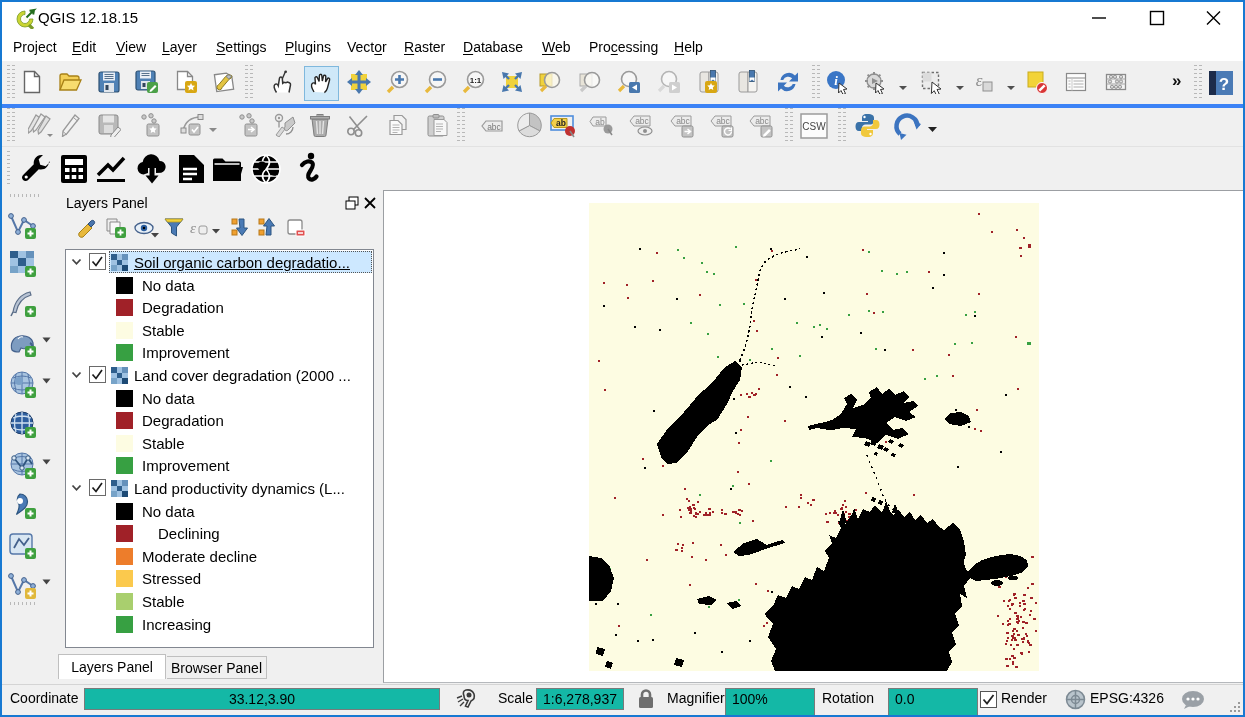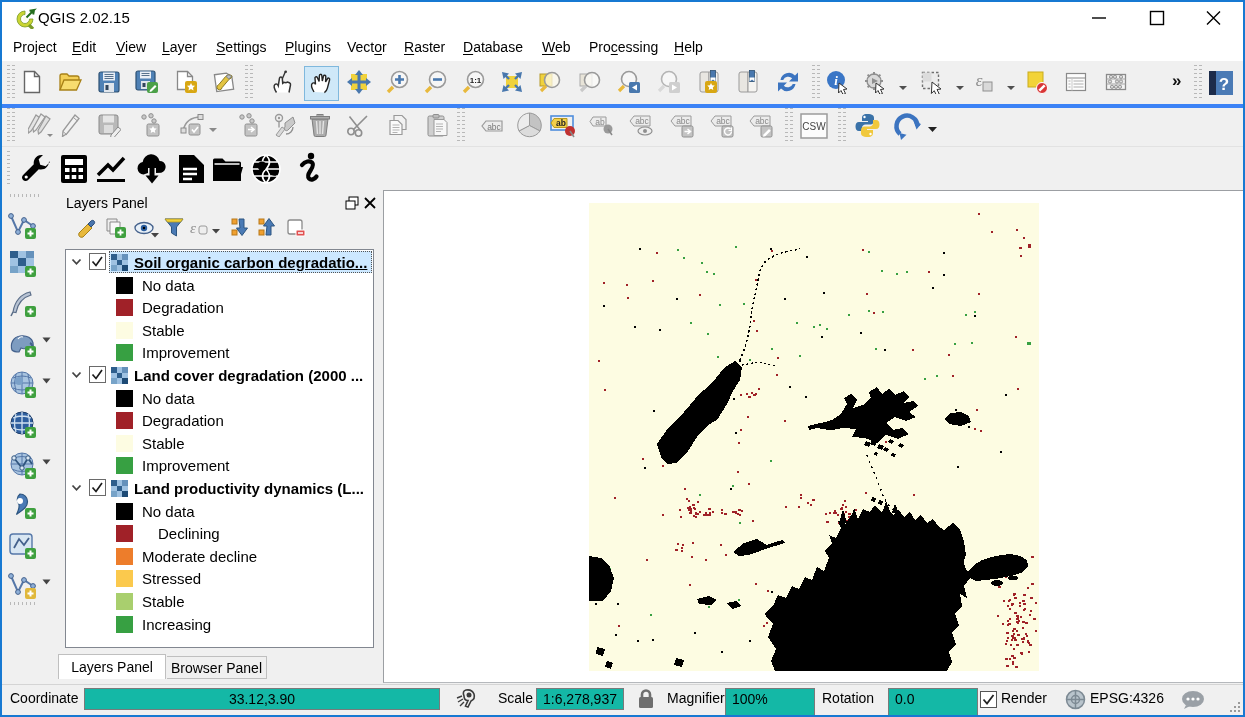--- a/index.html
+++ b/index.html
@@ -16,36 +16,36 @@
 .handle{position:absolute;width:3px;background:repeating-linear-gradient(to bottom,#b8b8b8 0 1px,#f0f0f0 1px 4px);}
 .ticon{position:absolute;width:24px;height:24px;}
 #sidebar{position:absolute;left:2px;top:190px;width:55px;height:494px;background:#f0f0f0;}
 #dock{position:absolute;left:57px;top:190px;width:321px;height:494px;background:#f0f0f0;}
 #dockhead{position:absolute;left:1px;top:2px;width:319px;height:22px;font-size:14px;color:#000;}
 #ptool{position:absolute;left:8px;top:26px;width:310px;height:24px;}
 #tree{position:absolute;left:8px;top:59px;width:307px;height:397px;background:#fff;border:1px solid #828790;overflow:hidden;font-size:15px;}
 .trw{position:absolute;left:0;width:100%;height:23px;}
 .sw{position:absolute;left:57px;top:3px;width:17px;height:17px;}
 .lt{position:absolute;left:83px;top:3px;color:#000;}
-.lyr{position:absolute;white-space:nowrap;font-weight:bold;}
+.lyr{position:absolute;white-space:nowrap;font-weight:normal;}
 #tabs{position:absolute;left:0px;top:464px;height:26px;font-size:14px;}
 #canvas{position:absolute;left:383px;top:190px;width:860px;height:491px;background:#fff;border-top:1px solid #9c9fa3;border-left:1px solid #9c9fa3;border-bottom:1px solid #b5b8bc;}
 #statusbar{position:absolute;left:2px;top:684px;width:1241px;height:31px;background:#f0f0f0;border-top:1px solid #d4d4d4;font-size:14px;color:#000;}
 .sbx{position:absolute;top:3px;height:20px;background:#14b8a6;border:1px solid #7a7a7a;}
 </style></head>
 <body>
 <div id="win">
   <div id="title">
     <svg class="abs" style="left:13px;top:5px" width="22" height="22" viewBox="0 0 22 22">
       <path d="M10 4 a8 8 0 1 0 8 8 l-3.5 0 a4.5 4.5 0 1 1-4.5-4.5 z" fill="#cbd532" stroke="#7a9a28" stroke-width="0.8"></path>
       <path d="M14 18 l4 4" stroke="#7a9a28" stroke-width="3.2"></path>
       <circle cx="10" cy="12" r="2" fill="#fdfdeb"></circle>
       <path d="M11.5 10.5 L19 3 l-4.5 .8 M19 3 l-.8 4.5" stroke="#256e1e" stroke-width="2" fill="none"></path>
     </svg>
-    <div class="txt">QGIS 2.02.15</div>
+    <div class="txt">QGIS 12.18.15</div>
     <svg class="abs" style="left:1085px;top:8px" width="140" height="16" viewBox="0 0 140 16">
       <path d="M5 8 h14" stroke="#000" stroke-width="1.4"></path>
       <rect x="63.5" y="1.5" width="13" height="13" fill="none" stroke="#000" stroke-width="1.4"></rect>
       <path d="M120 1.5 l13 13 M133 1.5 l-13 13" stroke="#000" stroke-width="1.4"></path>
     </svg>
   </div>
   <div id="menubar">
     <div class="mi" style="left:11px">Pro<u>j</u>ect</div>
     <div class="mi" style="left:70px"><u>E</u>dit</div>
     <div class="mi" style="left:114px"><u>V</u>iew</div>

